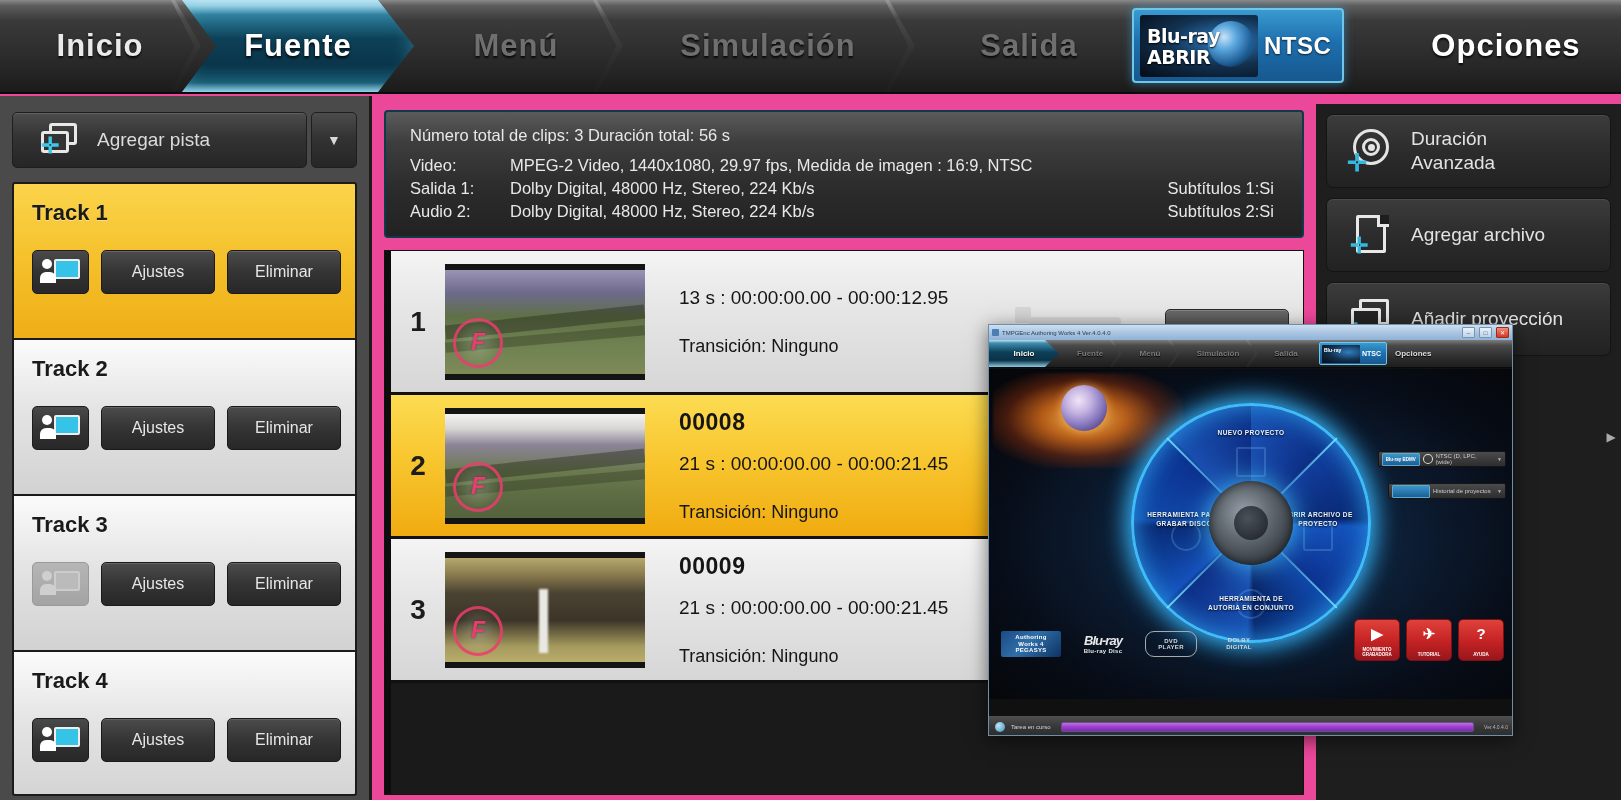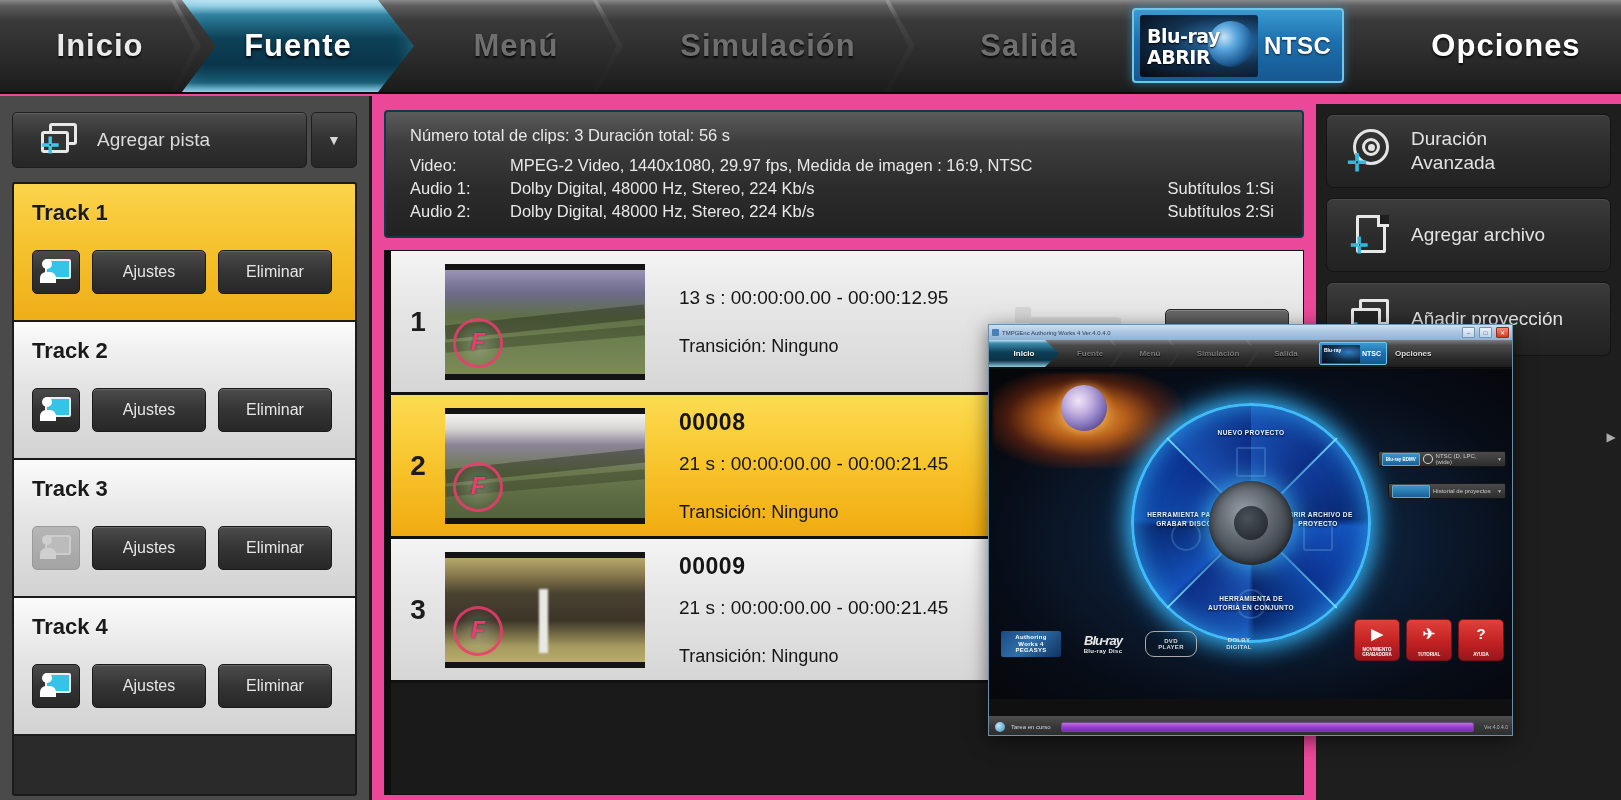--- a/index.html
+++ b/index.html
@@ -105,24 +105,24 @@
     display: flex; align-items: center; justify-content: center;
     color: #d8d8d8; font-size: 14px;
   }
   .tracklist {
     margin: 14px 12px 0 12px;
     border: 2px solid #1b1b1b; border-radius: 3px; overflow: hidden;
     background: #2a2a2a;
     height: 614px;
   }
   .track {
-    height: 138px; position: relative;
+    height: 156px; position: relative;
     border-bottom: 2px solid #1b1b1b;
     background: linear-gradient(to bottom, #fbfbfb 0%, #e4e4e4 45%, #d2d2d2 100%);
-    padding: 16px 23px 0 18px;
+    padding: 16px 14px 0 18px;
   }
   .track.selected {
     background: linear-gradient(to bottom, #fbd44b 0%, #f5c12c 48%, #eeae17 100%);
   }
   .track .tname {
     color: #1a1a1a; font-size: 22px; font-weight: bold;
     text-shadow: 0 1px 0 rgba(255,255,255,.4);
   }
   .track .tbtns { display: flex; gap: 12px; margin-top: 24px; align-items: center; }
   .trackicon {
@@ -548,21 +548,21 @@
   </div>
 
   <div class="main">
     <div class="infopanel">
       <div class="line1">Número total de clips: 3     Duración total: 56 s</div>
       <div class="inforow">
         <span class="lbl">Video:</span>
         <span>MPEG-2 Video,  1440x1080,  29.97  fps,  Medida de imagen : 16:9,  NTSC</span>
       </div>
       <div class="inforow">
-        <span class="lbl">Audio 1:</span>
+        <span class="lbl">Salida 1:</span>
         <span>Dolby Digital,  48000  Hz,  Stereo,  224  Kb/s</span>
         <span class="sub">Subtítulos 1:Si</span>
       </div>
       <div class="inforow">
         <span class="lbl">Audio 2:</span>
         <span>Dolby Digital,  48000  Hz,  Stereo,  224  Kb/s</span>
         <span class="sub">Subtítulos 2:Si</span>
       </div>
     </div>
 

